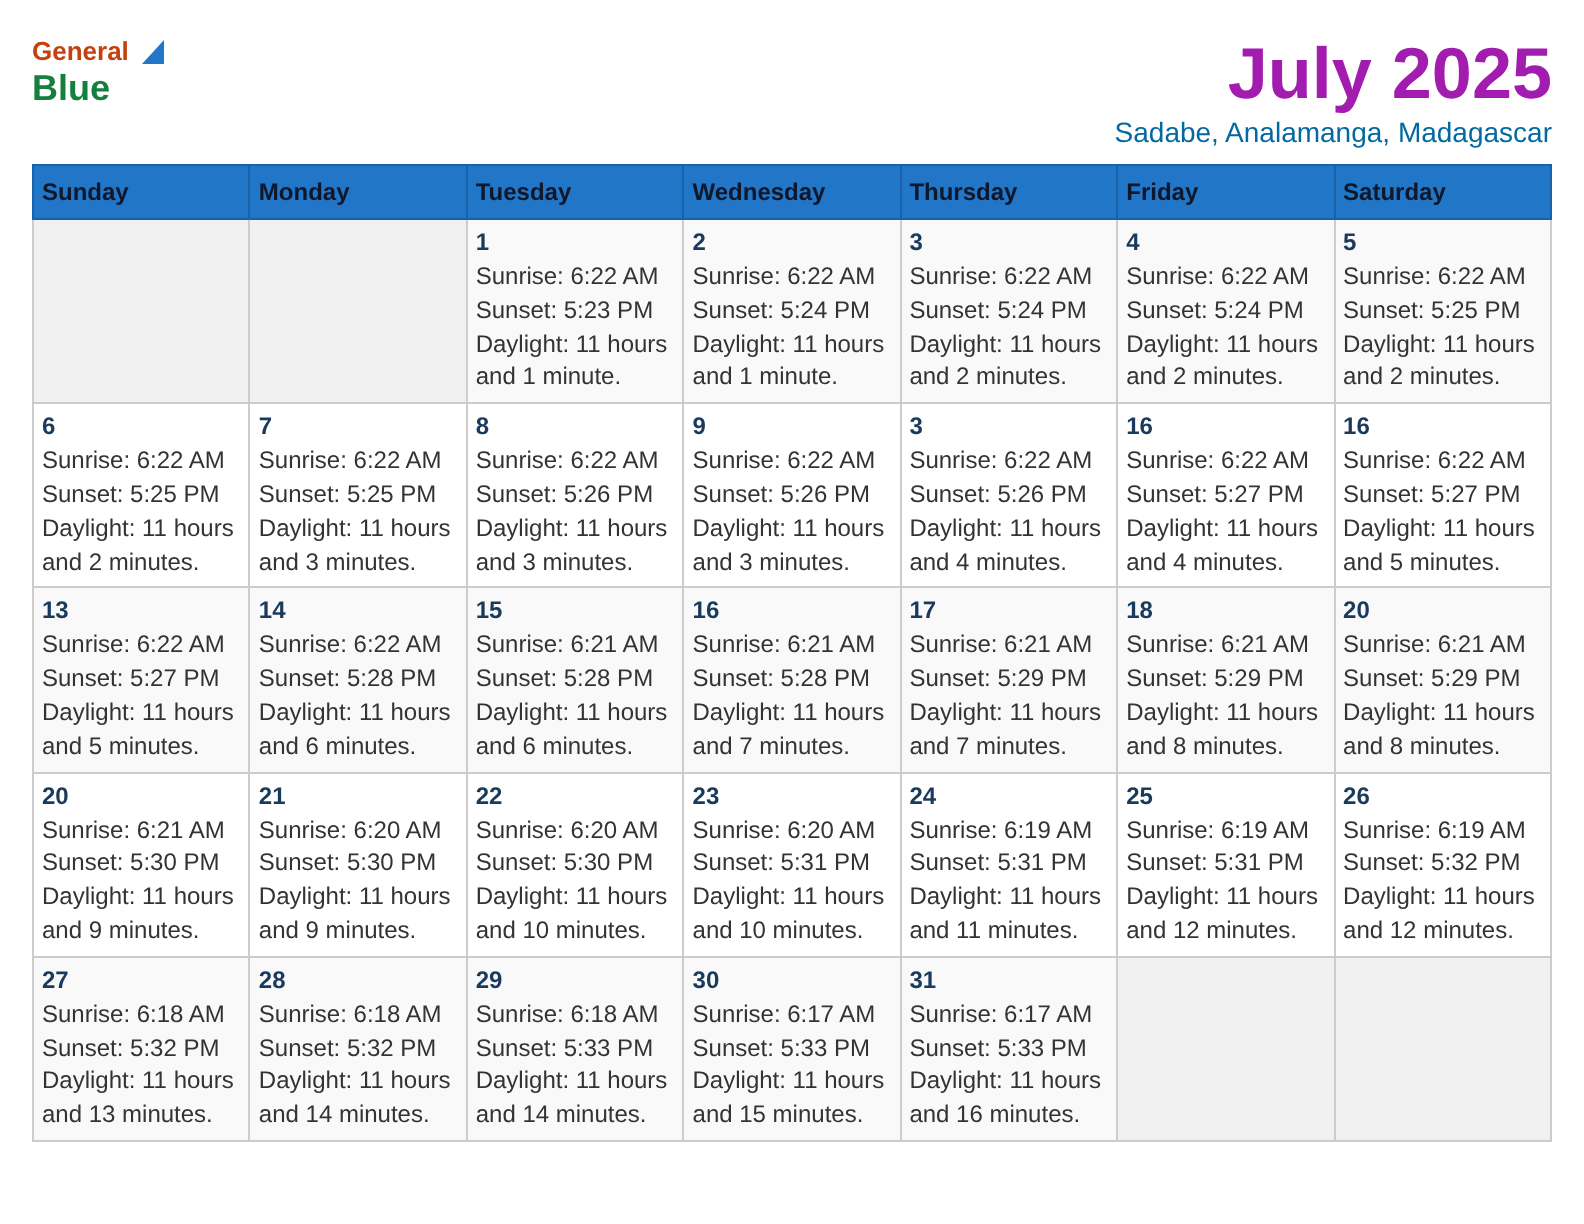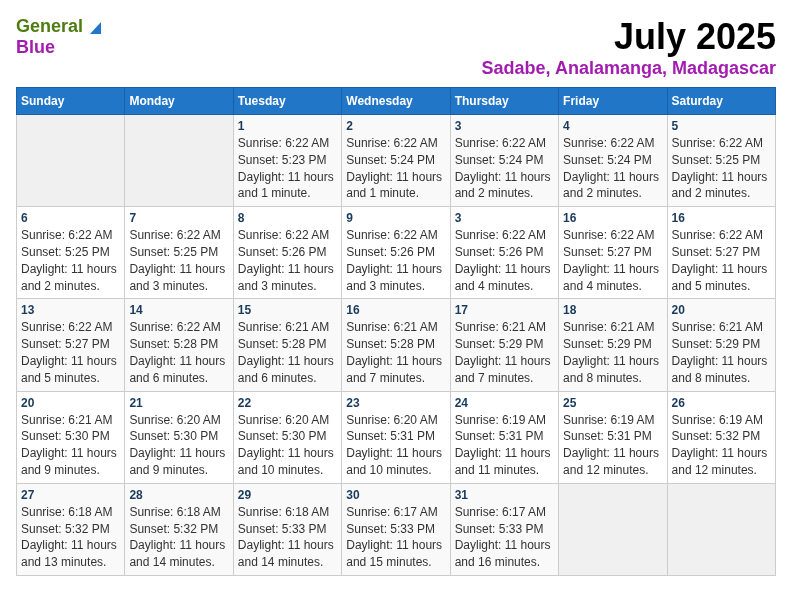--- a/index.html
+++ b/index.html
@@ -24,35 +24,34 @@
     .logo-line {
       display: flex;
       align-items: center;
     }
     .title-area {
       text-align: right;
     }
     .month-title {
       font-size: 36px;
       font-weight: bold;
-      color: #000000;
+      color: #a21caf;
     }
     .location {
-      font-size: 18px;
-      color: #a21caf;
-      font-weight: bold;
+      font-size: 14px;
+      color: #0369a1;
     }
     table {
       width: 100%;
       border-collapse: collapse;
       font-size: 10px;
     }
     thead tr th {
       background-color: #2176c7;
-      color: #ffffff;
+      color: #0f172a;
       padding: 6px 4px;
       text-align: left;
       font-size: 12px;
       font-weight: bold;
       border: 1px solid #1a60a8;
     }
     tbody tr td {
       border: 1px solid #ccc;
       vertical-align: top;
       padding: 4px;
@@ -79,27 +78,27 @@
     .empty-cell {
       background: #f0f0f0 !important;
     }
   </style>
 </head>
 <body>
 
 <div class="header">
   <div class="logo">
     <div class="logo-line">
-      <span style="font-size:18px;font-weight:bold;color:#4d7c0f;text-align:right;">General</span>
+      <span style="font-size:13px;font-weight:bold;color:#c2410c;text-align:right;">General</span>
       <svg width="18" height="18" viewBox="0 0 18 18" style="margin-left:2px;">
         <polygon points="5,16 16,4 16,16" fill="#2176c7"></polygon>
       </svg>
     </div>
     <div>
-      <span style="font-size:18px;font-weight:bold;color:#a21caf;">Blue</span>
+      <span style="font-size:18px;font-weight:bold;color:#15803d;">Blue</span>
     </div>
   </div>
   <div class="title-area">
     <div class="month-title">July 2025</div>
     <div class="location">Sadabe, Analamanga, Madagascar</div>
   </div>
 </div>
 
 <table>
   <thead>

